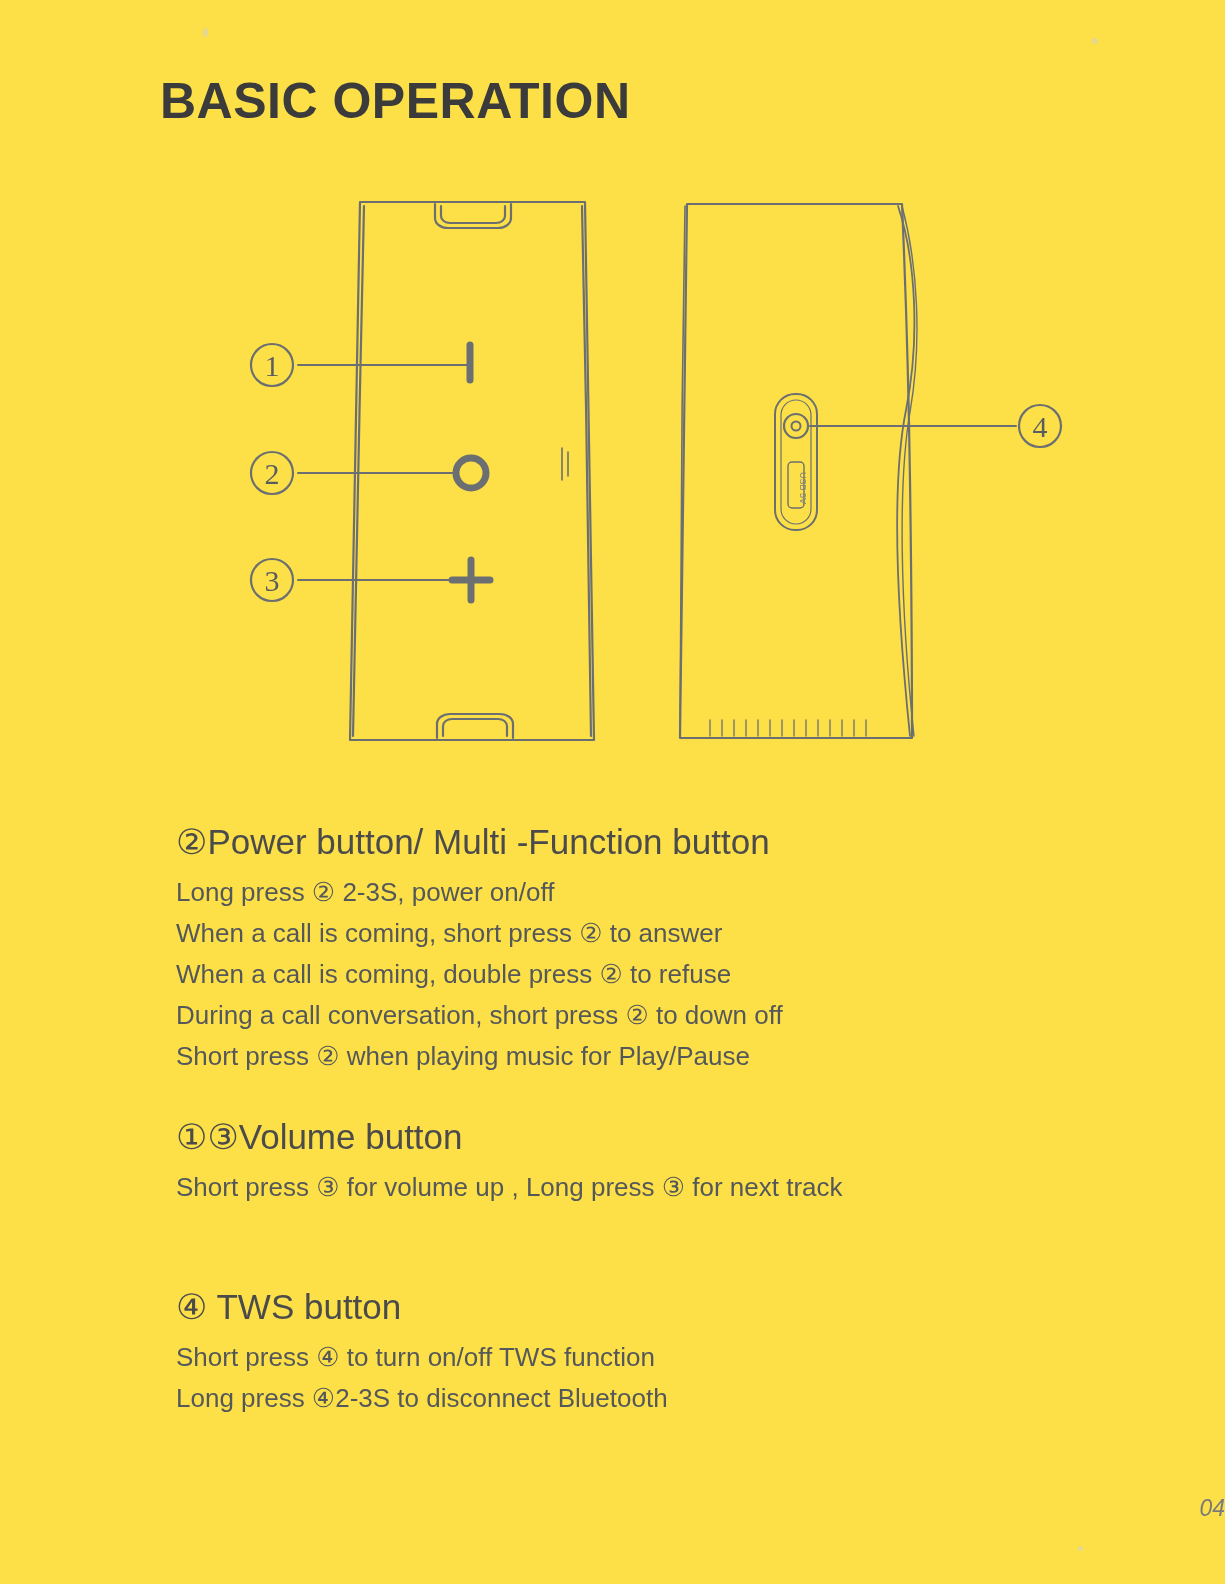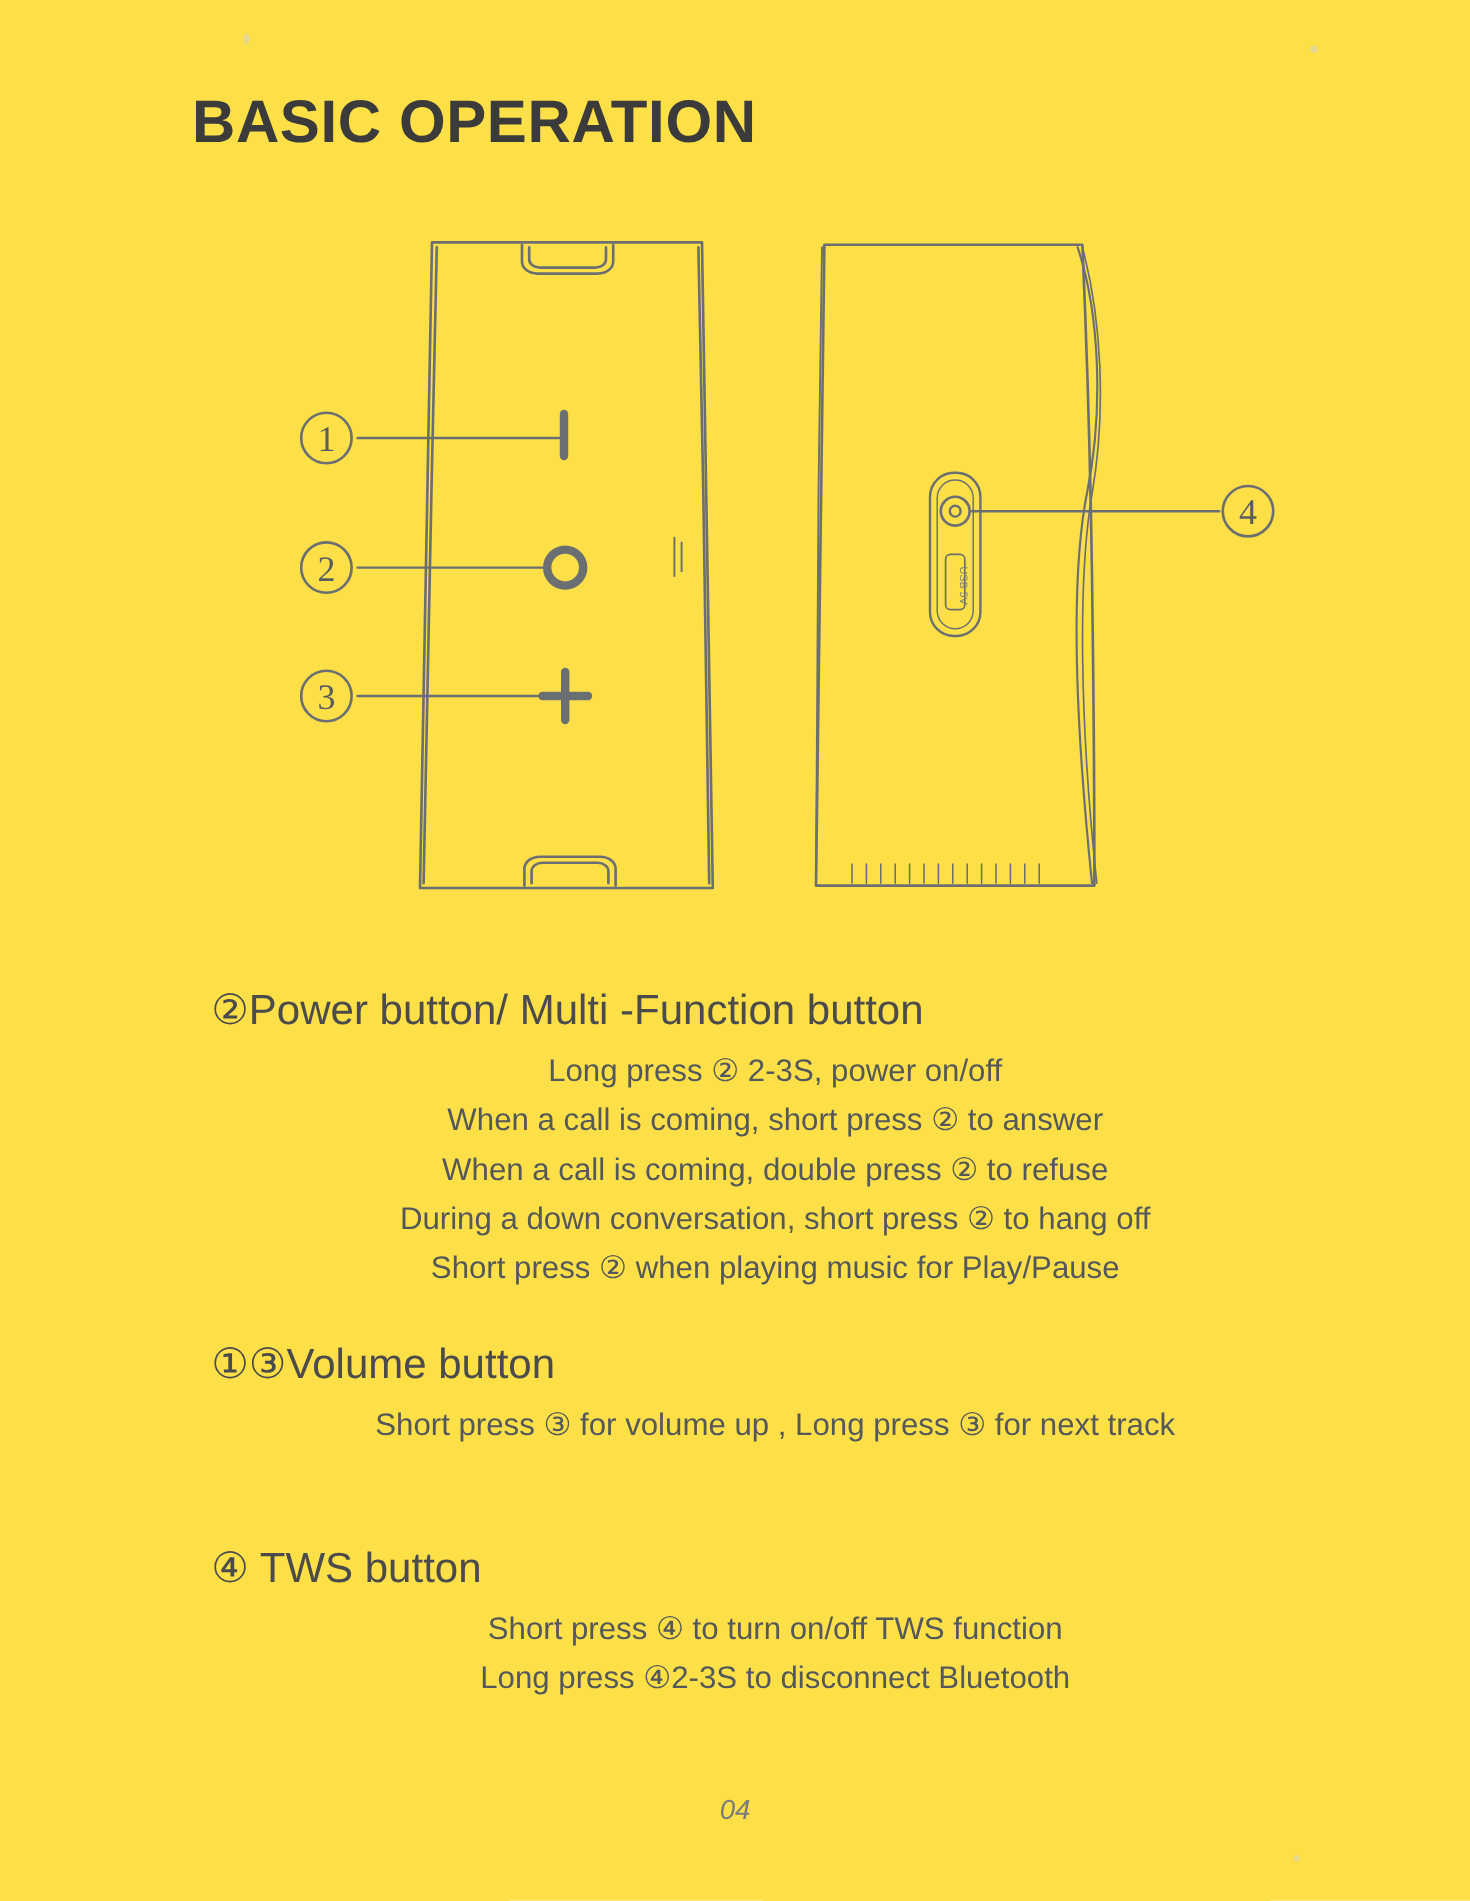--- a/index.html
+++ b/index.html
@@ -60,29 +60,29 @@
     font-size: 26px;
     color: #55585a;
     line-height: 1.58;
     white-space: pre;
   }
 
   #sec-power { top: 820px; }
   #sec-volume { top: 1115px; }
   #sec-tws { top: 1285px; }
 
-  .sec-body { margin-top: 8px; text-align: center; }
+  .sec-body { margin-top: 8px; }
 
   
   .footer {
     position: absolute;
     left: 0;
     right: 0;
     top: 1495px;
-    text-align: center;
+    text-align: right;
     font-size: 23px;
     font-style: italic;
     color: #7a7a7a;
   }
 
   
   .speck {
     position: absolute;
     background: #cfcfcf;
     border-radius: 50%;
@@ -181,21 +181,21 @@
       </g>
     </svg>
   </div>
 
   <div class="section" id="sec-power">
     <div class="sec-head">②Power button/ Multi -Function button</div>
     <div class="sec-body">
       <div class="sec-line">Long press ② 2-3S, power on/off</div>
       <div class="sec-line">When a call is coming, short press ② to answer</div>
       <div class="sec-line">When a call is coming, double press ② to refuse</div>
-      <div class="sec-line">During a down conversation, short press ② to hang off</div>
+      <div class="sec-line">During a call conversation, short press ② to down off</div>
       <div class="sec-line">Short press ② when playing music for Play/Pause</div>
     </div>
   </div>
 
   <div class="section" id="sec-volume">
     <div class="sec-head">①③Volume button</div>
     <div class="sec-body">
       <div class="sec-line">Short press ③ for volume up , Long press ③ for next track</div>
     </div>
   </div>

